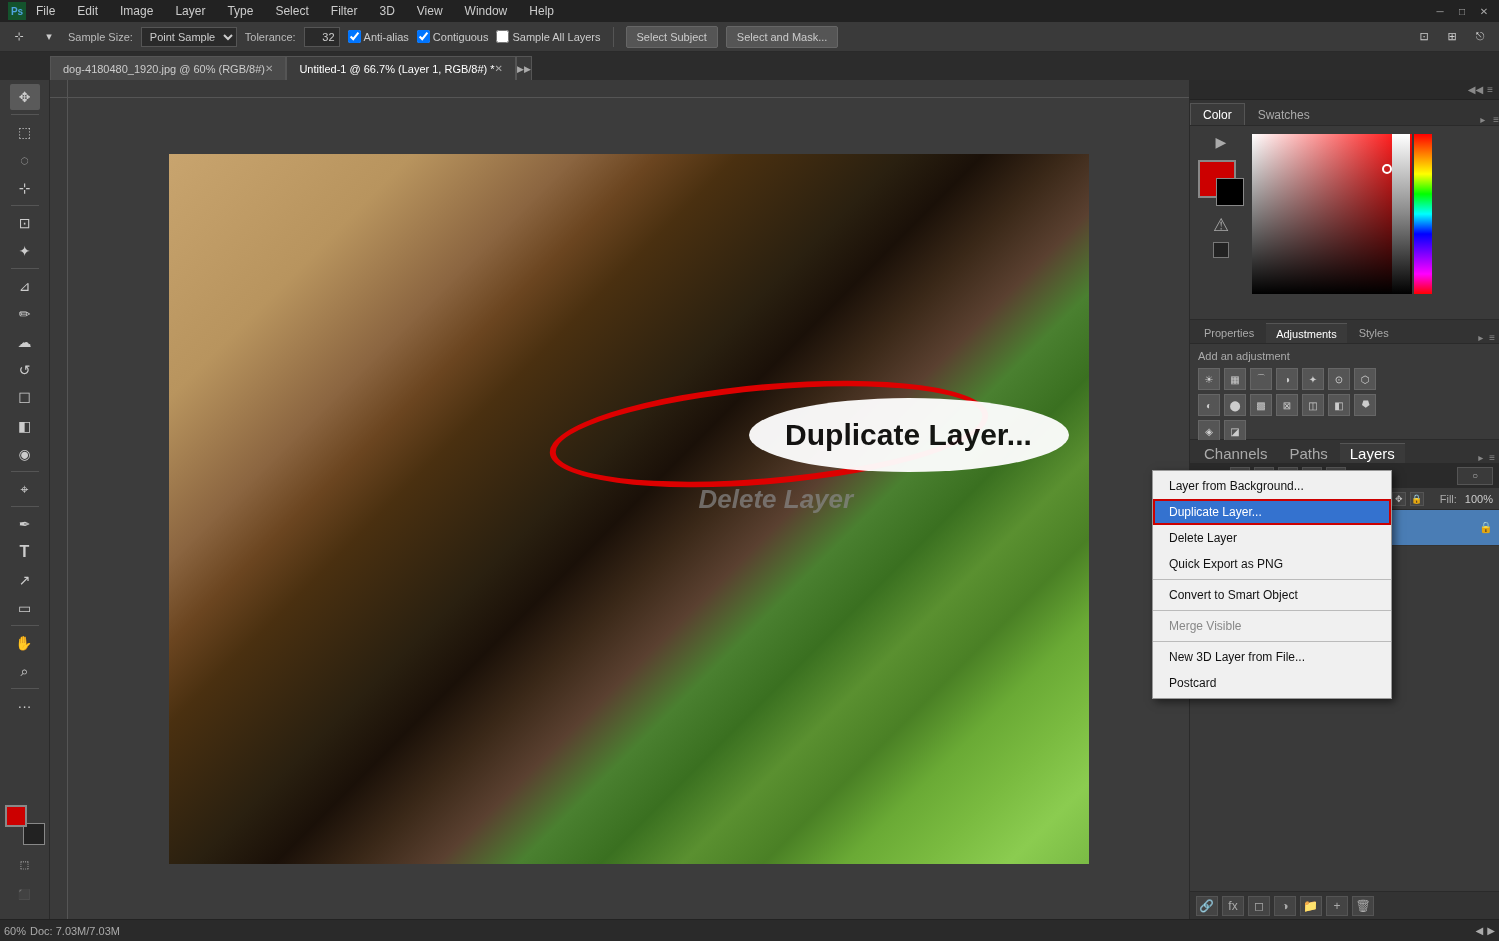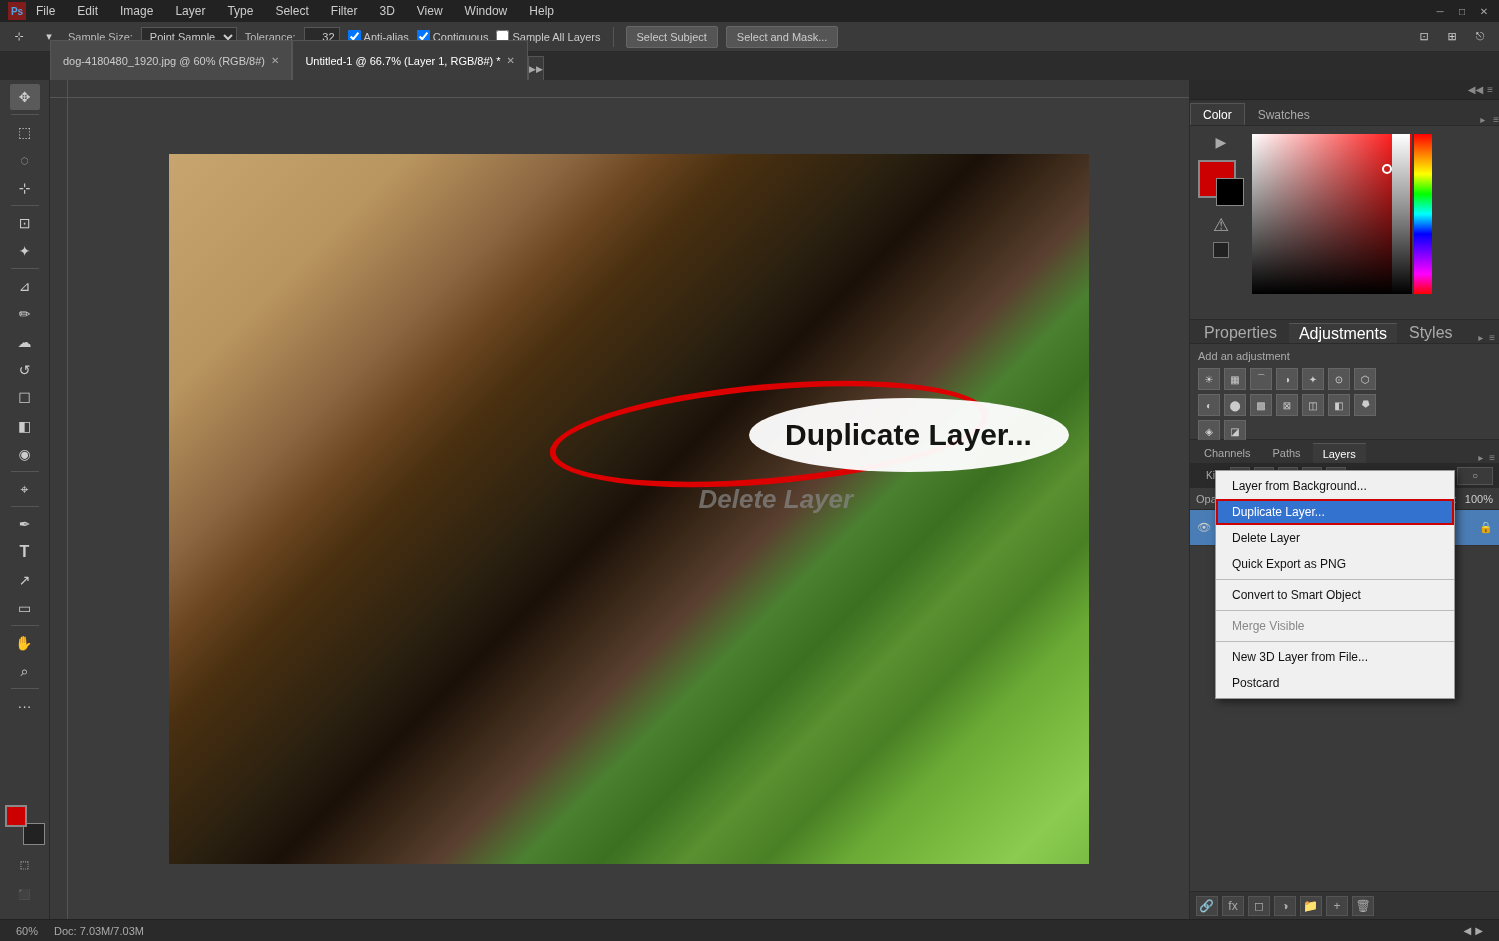--- a/index.html
+++ b/index.html
@@ -24,21 +24,21 @@
       padding: 0 8px;
     }
     #title-bar-left {
       display: flex;
       align-items: center;
       gap: 6px;
     }
     #ps-logo {
       width: 18px;
       height: 18px;
-      background: #7f1d1d;
+      background: #14532d;
       display: flex;
       align-items: center;
       justify-content: center;
       font-size: 10px;
       font-weight: bold;
       color: #4fa3e0;
     }
     #title-bar-menus {
       display: flex;
       gap: 14px;
@@ -127,28 +127,28 @@
 
     
     #tab-bar {
       height: 28px;
       background: #2c2c2c;
       display: flex;
       align-items: flex-end;
       padding-left: 50px;
     }
     .tab {
-      height: 40px;
+      height: 24px;
       background: #4a4a4a;
       border: 1px solid #555;
       border-bottom: none;
       padding: 0 12px;
       display: flex;
       align-items: center;
-      gap: 6px;
+      gap: 0;
       font-size: 11px;
       color: #ccc;
       cursor: pointer;
       position: relative;
     }
     .tab.active {
       background: #3c3c3c;
       color: #fff;
     }
     .tab-close {
@@ -372,21 +372,21 @@
       border-bottom: 1px solid #2a2a2a;
       align-items: flex-end;
       padding: 0 4px;
       gap: 2px;
     }
     .adj-tab {
       padding: 0 10px;
       height: 20px;
       display: flex;
       align-items: center;
-      font-size: 16px;
+      font-size: 11px;
       color: #aaa;
       cursor: pointer;
     }
     .adj-tab.active {
       background: #3a3a3a;
       color: #fff;
       border-top: 1px solid #555;
     }
     #adj-content {
       padding: 6px 8px;
@@ -432,21 +432,21 @@
       border-bottom: 1px solid #2a2a2a;
       align-items: flex-end;
       padding: 0 4px;
       gap: 2px;
     }
     .layers-tab {
       padding: 0 10px;
       height: 20px;
       display: flex;
       align-items: center;
-      font-size: 11px;
+      font-size: 15px;
       color: #aaa;
       cursor: pointer;
     }
     .layers-tab.active {
       background: #3a3a3a;
       color: #fff;
       border-top: 1px solid #555;
     }
     #layers-search {
       height: 24px;
@@ -524,31 +524,31 @@
       cursor: pointer;
     }
 
     
     #status-bar {
       height: 22px;
       background: #2a2a2a;
       border-top: 1px solid #222;
       display: flex;
       align-items: center;
-      padding: 0 16px;
-      gap: 16px;
+      padding: 0 4px;
+      gap: 4px;
       font-size: 11px;
       color: #aaa;
     }
 
     
     #context-menu {
       position: absolute;
       top: 470px;
-      left: 1215px;
+      left: 1152px;
       width: 240px;
       background: #f0f0f0;
       border: 1px solid #999;
       box-shadow: 3px 3px 8px rgba(0,0,0,0.5);
       z-index: 100;
       padding: 2px 0;
     }
     .ctx-item {
       height: 26px;
       padding: 0 16px;

